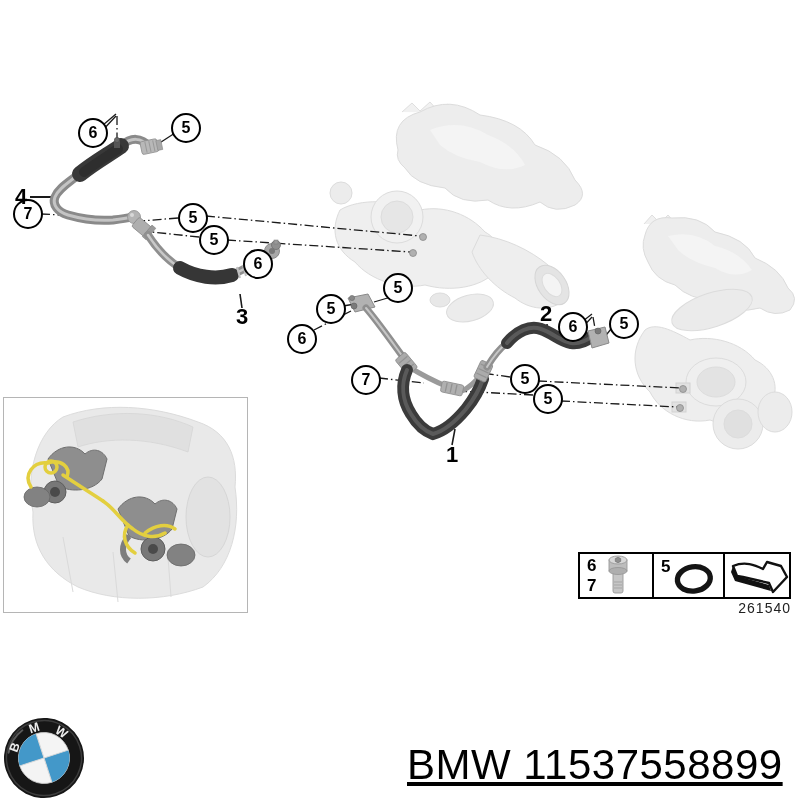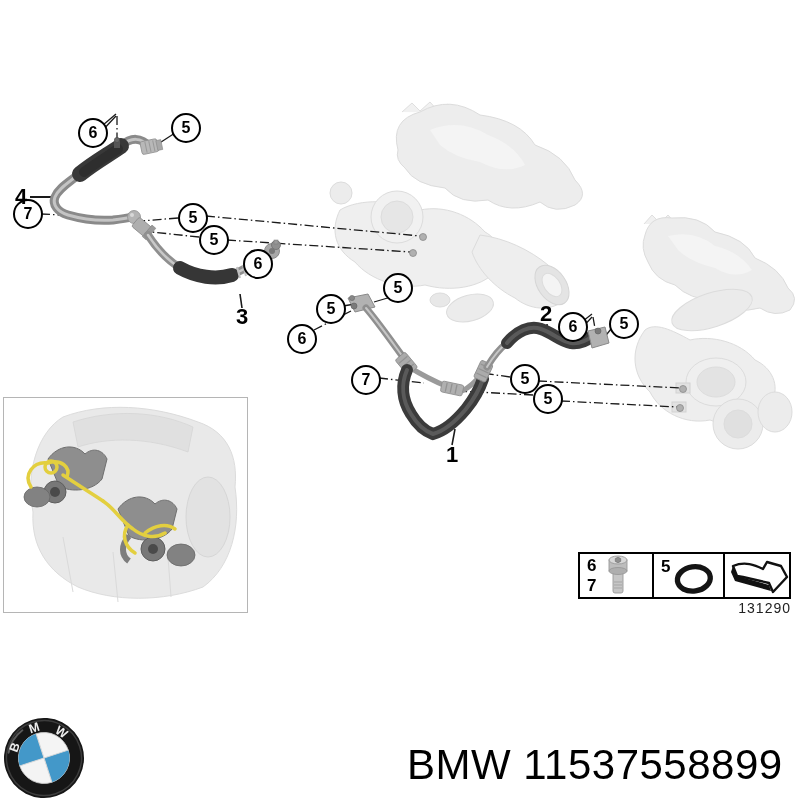--- a/index.html
+++ b/index.html
@@ -19,21 +19,21 @@
   .legend-cell + .legend-cell{border-left:2px solid #000;}
   .cell-bolt{width:72px;}
   .cell-oring{width:71px;}
   .cell-arrow{flex:1;justify-content:center;}
   .legend-nums{display:flex;flex-direction:column;justify-content:center;
                padding-left:7px;font-size:17px;font-weight:bold;line-height:20px;}
   .legend-num5{position:absolute;left:7px;top:3px;font-size:17px;font-weight:bold;}
   .diagram-number{position:absolute;left:700px;top:600px;width:91px;text-align:right;
                   font-size:14px;color:#222;letter-spacing:1px;}
   .footer-part-number{position:absolute;left:407px;top:741px;font-size:42px;color:#000;
-                      letter-spacing:0.5px;white-space:nowrap;}
+                      letter-spacing:0.5px;white-space:nowrap;text-decoration:underline;}
   #bmw-logo{position:absolute;left:2px;top:717px;}
 </style>
 </head>
 <body>
 
 <div id="stage">
 
   <svg id="diagram-svg" width="800" height="680" viewBox="0 0 800 680">
 
     <g fill="#ededed" stroke="#dcdcdc" stroke-width="1">
@@ -289,21 +289,21 @@
         <ellipse cx="41" cy="25" rx="17" ry="12.5" transform="rotate(-8 41 25)" fill="none" stroke="#141414" stroke-width="5.5"></ellipse>
       </svg>
     </div>
     <div class="legend-cell cell-arrow">
       <svg width="64" height="43" viewBox="0 0 64 43">
         <polygon points="8,12 12,22 44,31 46,37 10,27 6,18" fill="#111"></polygon>
         <path d="M8,12 C20,7 30,11 38,15 L42,8 L56,12 L62,23 L48,38 L44,29 L18,23 L12,22 Z" fill="#ffffff" stroke="#111" stroke-width="2.4" stroke-linejoin="round"></path>
       </svg>
     </div>
   </div>
-  <div class="diagram-number">131290</div>
+  <div class="diagram-number">261540</div>
 
   <svg id="bmw-logo" width="84" height="83" viewBox="0 0 84 83">
     <g transform="rotate(-18 42 41)">
       <circle cx="42" cy="41" r="40" fill="#161616"></circle>
       <circle cx="42" cy="41" r="37.5" fill="none" stroke="#3c3c3c" stroke-width="1.5"></circle>
       <path d="M10,25 A36,36 0 0 1 30,8" fill="none" stroke="#5a5a5a" stroke-width="2" stroke-linecap="round"></path>
       <circle cx="42" cy="41" r="25.5" fill="#f4f4f4" stroke="#c9c9c9" stroke-width="0.8"></circle>
       <path d="M42,41 L42,15.5 A25.5,25.5 0 0 0 16.5,41 Z" fill="#4398c9"></path>
       <path d="M42,41 L42,66.5 A25.5,25.5 0 0 0 67.5,41 Z" fill="#4398c9"></path>
       <line x1="42" y1="15.5" x2="42" y2="66.5" stroke="#d9d9d9" stroke-width="1"></line>

